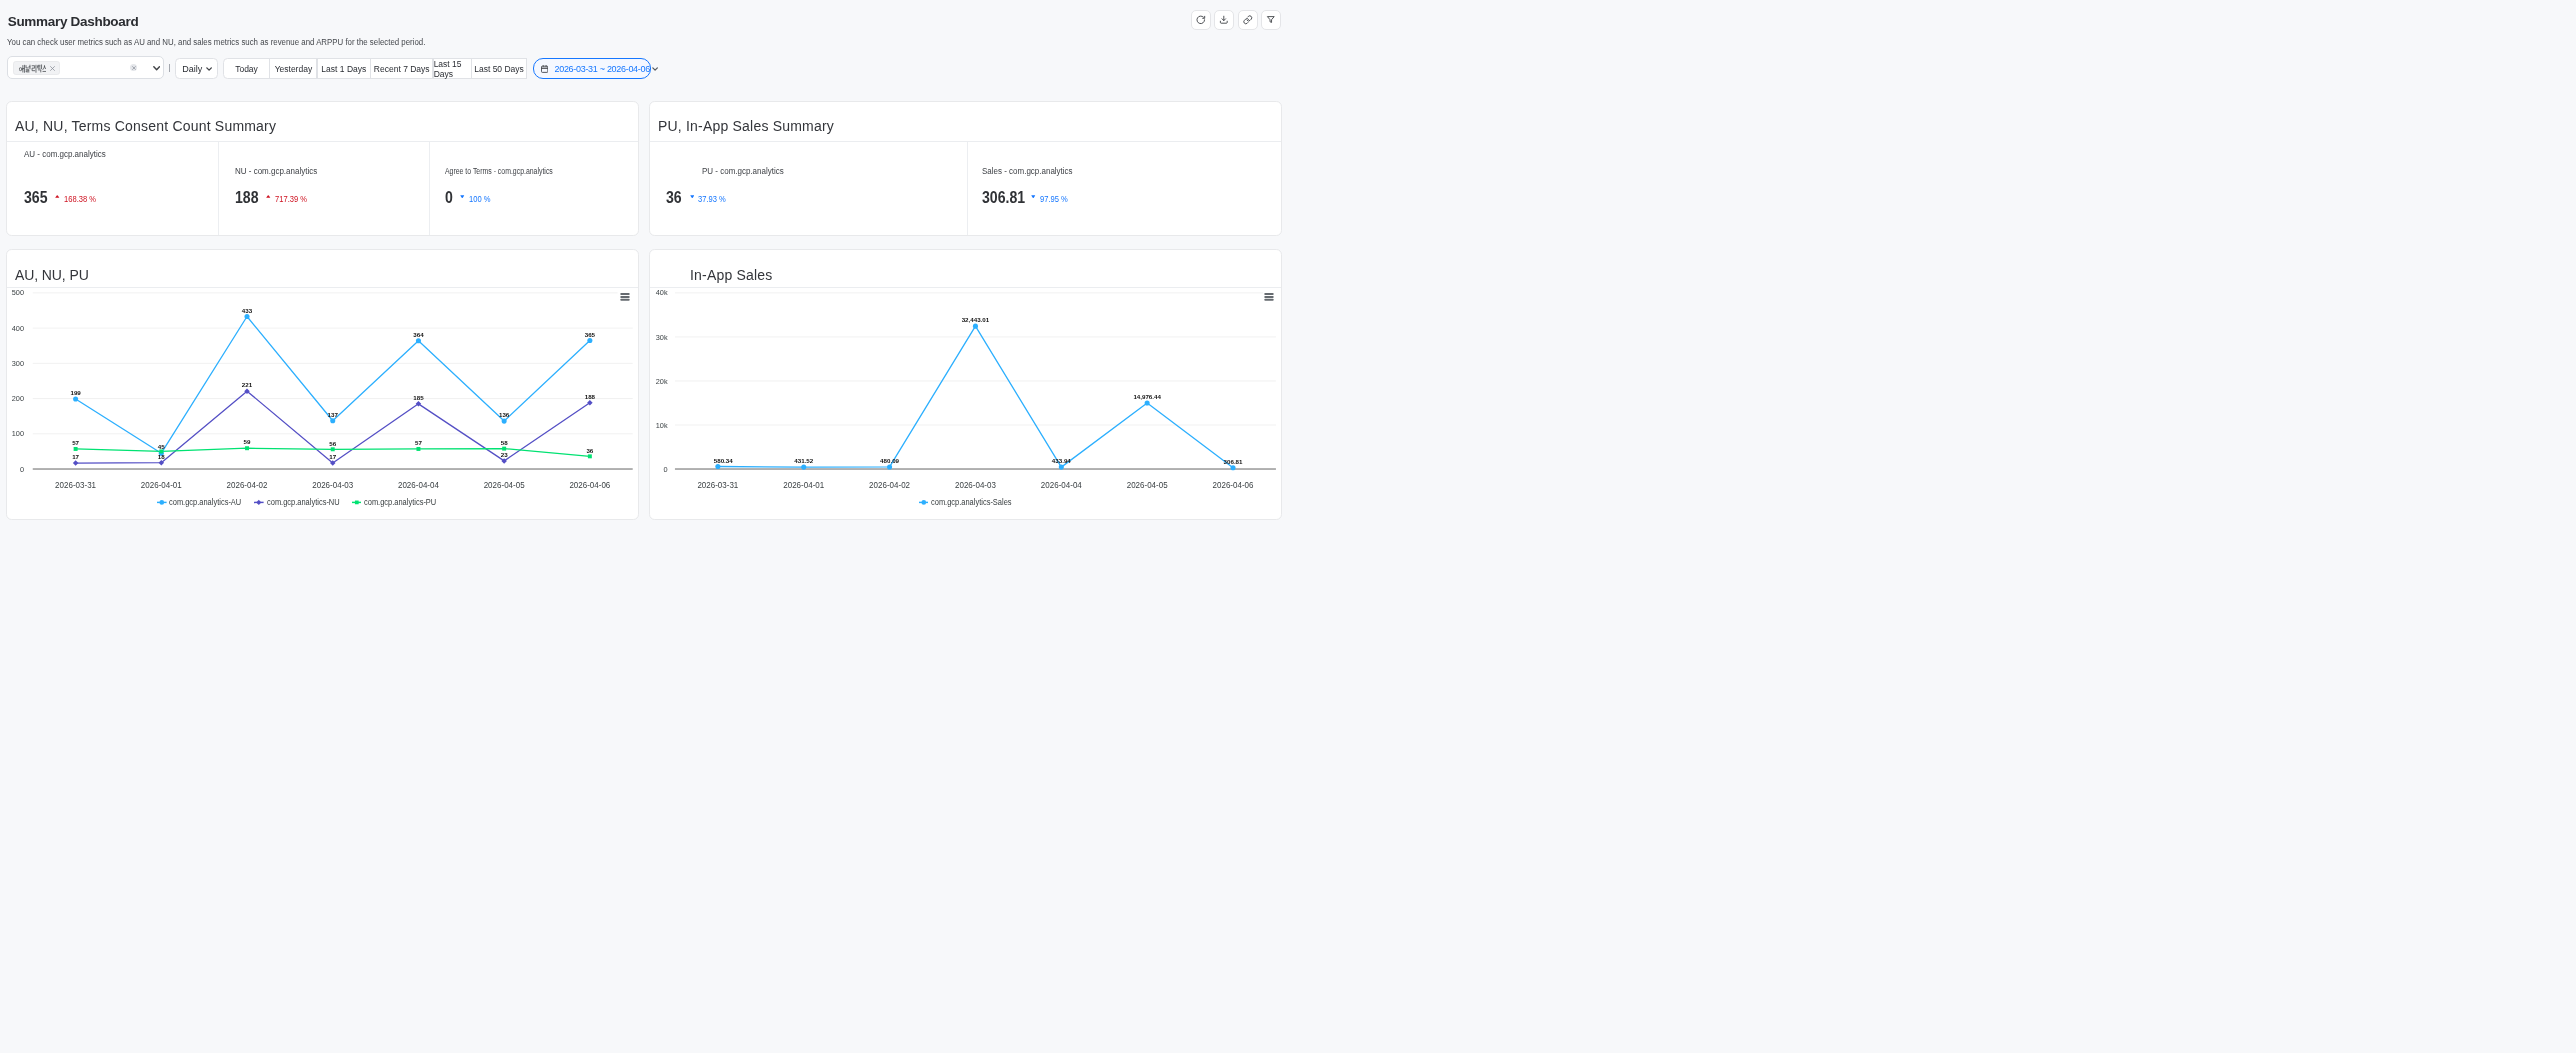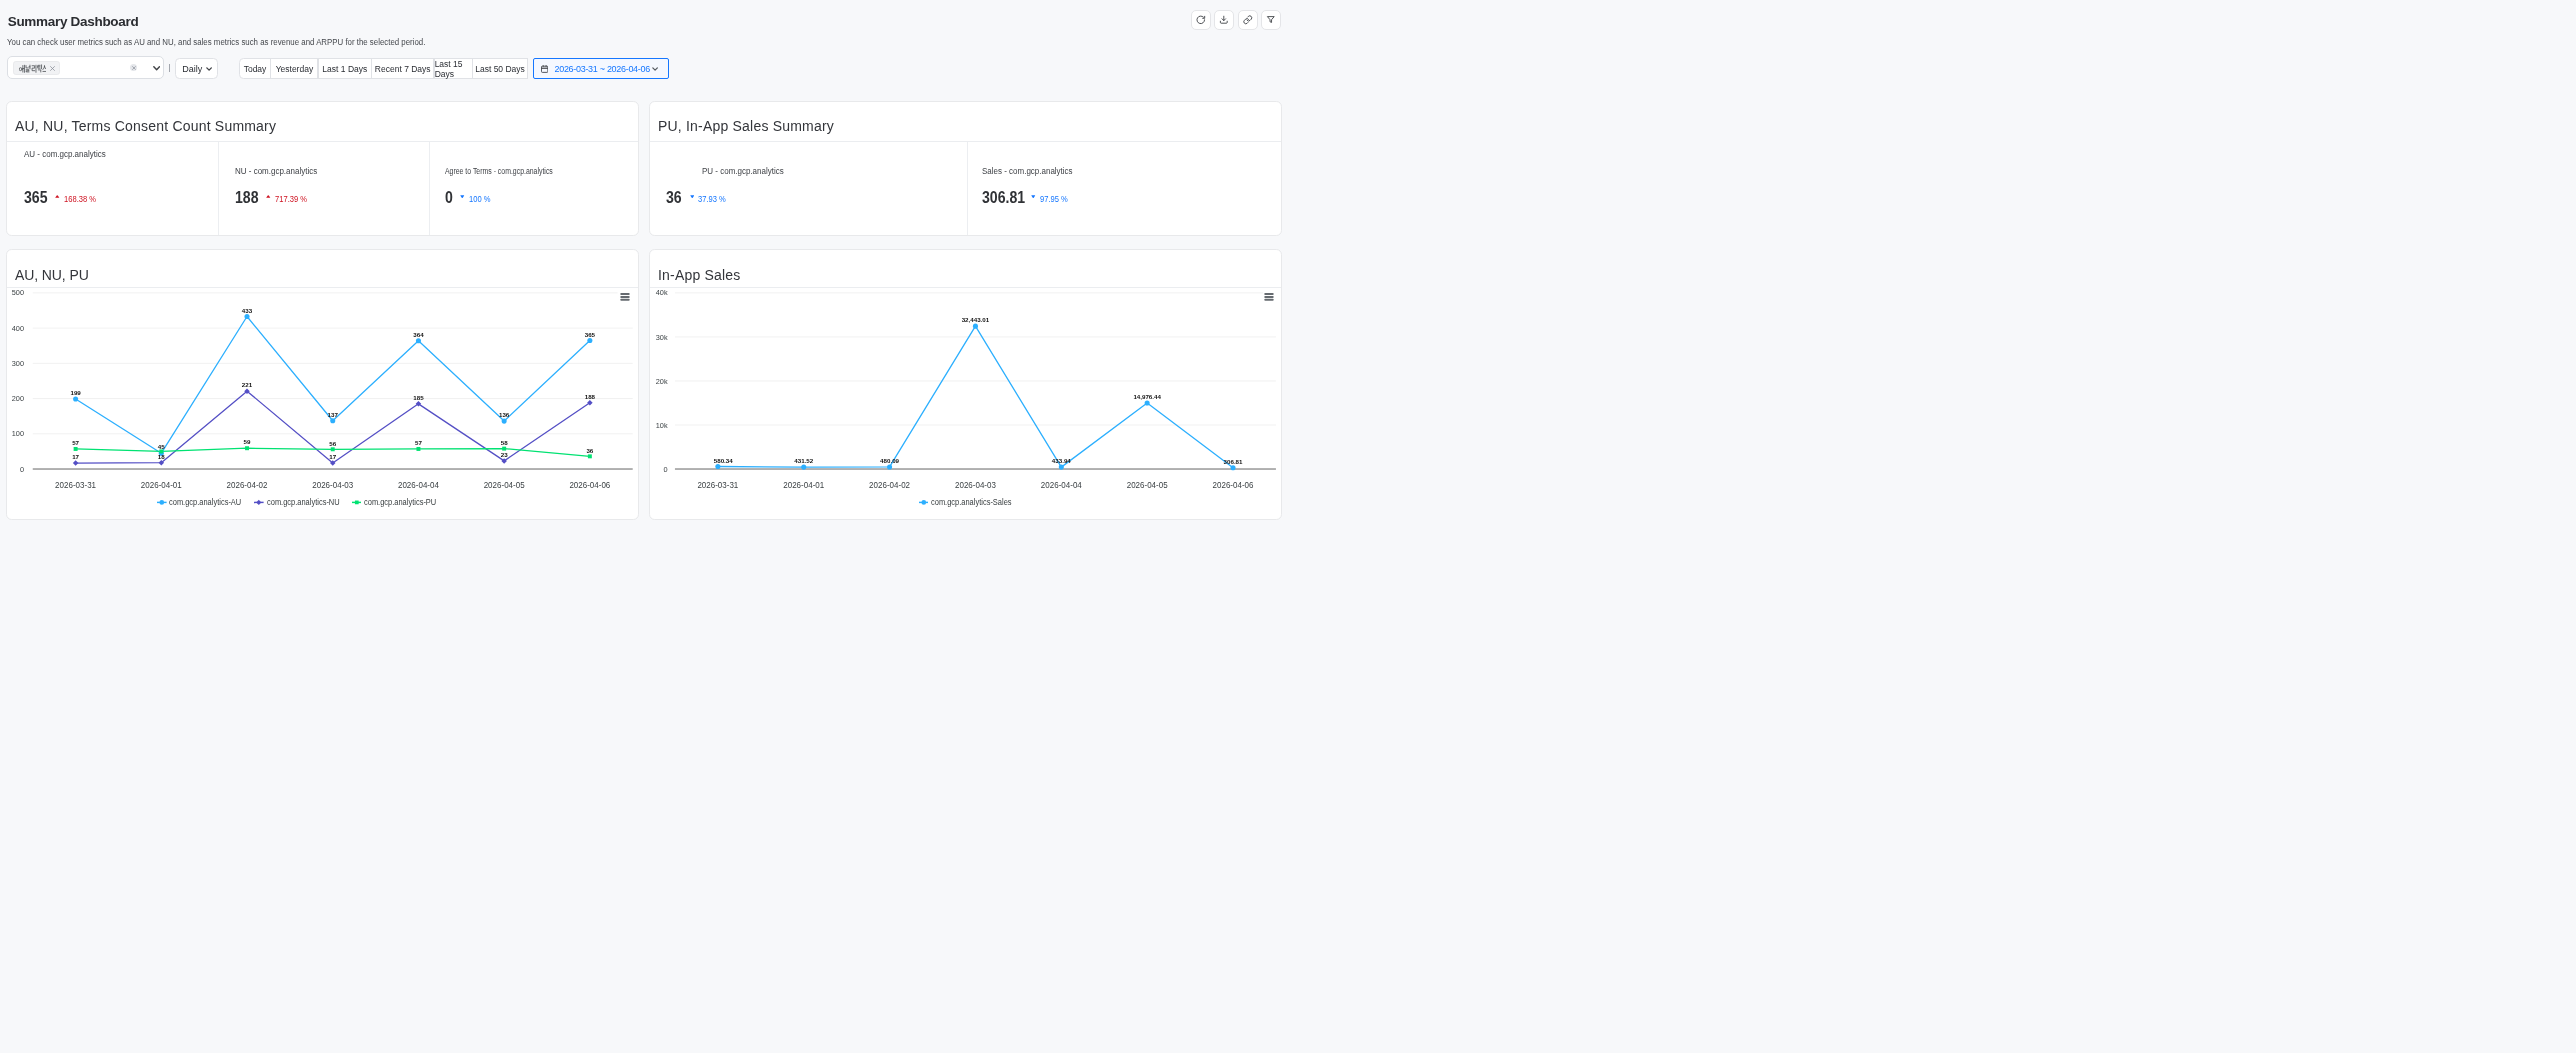--- a/index.html
+++ b/index.html
@@ -86,28 +86,28 @@
 <div class="abs" style="left:169px;top:64px;width:0.6px;height:8px;background:#a2a6ad"></div>
 
 <div class="abs" style="left:175px;top:58px;width:43px;height:21.4px;background:#fff;border:0.6px solid #e0e2e6;border-radius:4.5px;display:flex;align-items:center;padding-left:6.2px;font-size:9px;color:#2a2d33">Daily</div>
 <div class="abs" style="left:206px;top:67px;display:flex">
       <svg width="6.2" height="4" viewBox="0 0 11 7">
         <path d="M1.5 1.5 L5.5 5.5 L9.5 1.5" fill="none" stroke="#404246" stroke-width="2.4" stroke-linecap="round" stroke-linejoin="round"></path>
       </svg>
     </div>
 
 <div class="abs" style="left:223px;top:58px;display:flex">
-<div class="fbtn" style="width:32px;border-radius:4.5px 0 0 4.5px;margin-left:16px">Today</div>
+<div class="fbtn" style="width:47px;border-radius:4.5px 0 0 4.5px;margin-left:0">Today</div>
 <div class="fbtn" style="width:48px">Yesterday</div>
 <div class="fbtn" style="width:54px">Last 1 Days</div>
 <div class="fbtn" style="width:63px">Recent 7 Days</div>
 <div class="fbtn" style="width:39px">Last 15 Days</div>
 <div class="fbtn" style="width:56px">Last 50 Days</div>
 </div>
-<div class="abs" style="left:533px;top:58px;width:136px;height:21.4px;background:#f5f8ff;border:0.8px solid #1677ff;border-radius:2px;display:flex;align-items:center">
+<div class="abs" style="left:533px;top:58px;width:118px;height:21.4px;background:#f5f8ff;border:0.8px solid #1677ff;border-radius:10px;display:flex;align-items:center">
 <span style="margin-left:7px;display:flex">
         <svg width="7.3" height="8" viewBox="0 0 13 14" fill="none" stroke="#33363b" stroke-width="1.5">
           <rect x="0.8" y="2" width="11.4" height="11" rx="1.6"></rect>
           <path d="M0.8 5.6h11.4" stroke-width="2"></path>
           <path d="M3.9 0.4v2.4M9.1 0.4v2.4" stroke-width="1.7"></path>
         </svg>
       </span>
 <span style="margin-left:6.2px;font-size:9px;letter-spacing:-0.3px;color:#1677ff;white-space:nowrap">2026-03-31 ~ 2026-04-06</span>
 <span style="margin-left:2.3px;display:flex">
         <svg width="6.2" height="4" viewBox="0 0 11 7">
@@ -289,21 +289,21 @@
             <rect x="5.2" y="2.7" width="6.6" height="6.6" fill="#00E272"></rect>
           </svg>
 </span>
         <span class="ltxt" style="width:73px">com.gcp.analytics-PU</span>
       </span>
 </div>
 
 <div class="card" style="left:649px;top:249px;width:633px;height:271px">
  <div class="cardhead" style="height:38px;border-bottom:0.6px solid #ebedf0"></div>
 </div>
-<div class="ctitle abs" style="left:658px;top:267px;letter-spacing:0.2px">In-App Sales</div>
+<div class="ctitle abs" style="left:690px;top:267px;letter-spacing:0.2px">In-App Sales</div>
 <svg class="abs" style="left:649px;top:249px" width="633" height="271" viewBox="0 0 1122.5 480.6" font-family="Liberation Sans, sans-serif">
 <line x1="46" y1="77.8" x2="1089.0" y2="77.8" stroke="#e6e6e6" stroke-width="1"></line>
 <line x1="46" y1="155.9" x2="1111.8" y2="155.9" stroke="#e6e6e6" stroke-width="1"></line>
 <line x1="46" y1="234.0" x2="1111.8" y2="234.0" stroke="#e6e6e6" stroke-width="1"></line>
 <line x1="46" y1="312.1" x2="1111.8" y2="312.1" stroke="#e6e6e6" stroke-width="1"></line>
 <line x1="46" y1="390.2" x2="1111.8000000000002" y2="390.2" stroke="#2b2b2b" stroke-width="1.3"></line>
 <text x="33" y="82.4" text-anchor="end" font-size="13" fill="#3c4245">40k</text>
 <text x="33" y="160.5" text-anchor="end" font-size="13" fill="#3c4245">30k</text>
 <text x="33" y="238.6" text-anchor="end" font-size="13" fill="#3c4245">20k</text>
 <text x="33" y="316.7" text-anchor="end" font-size="13" fill="#3c4245">10k</text>

